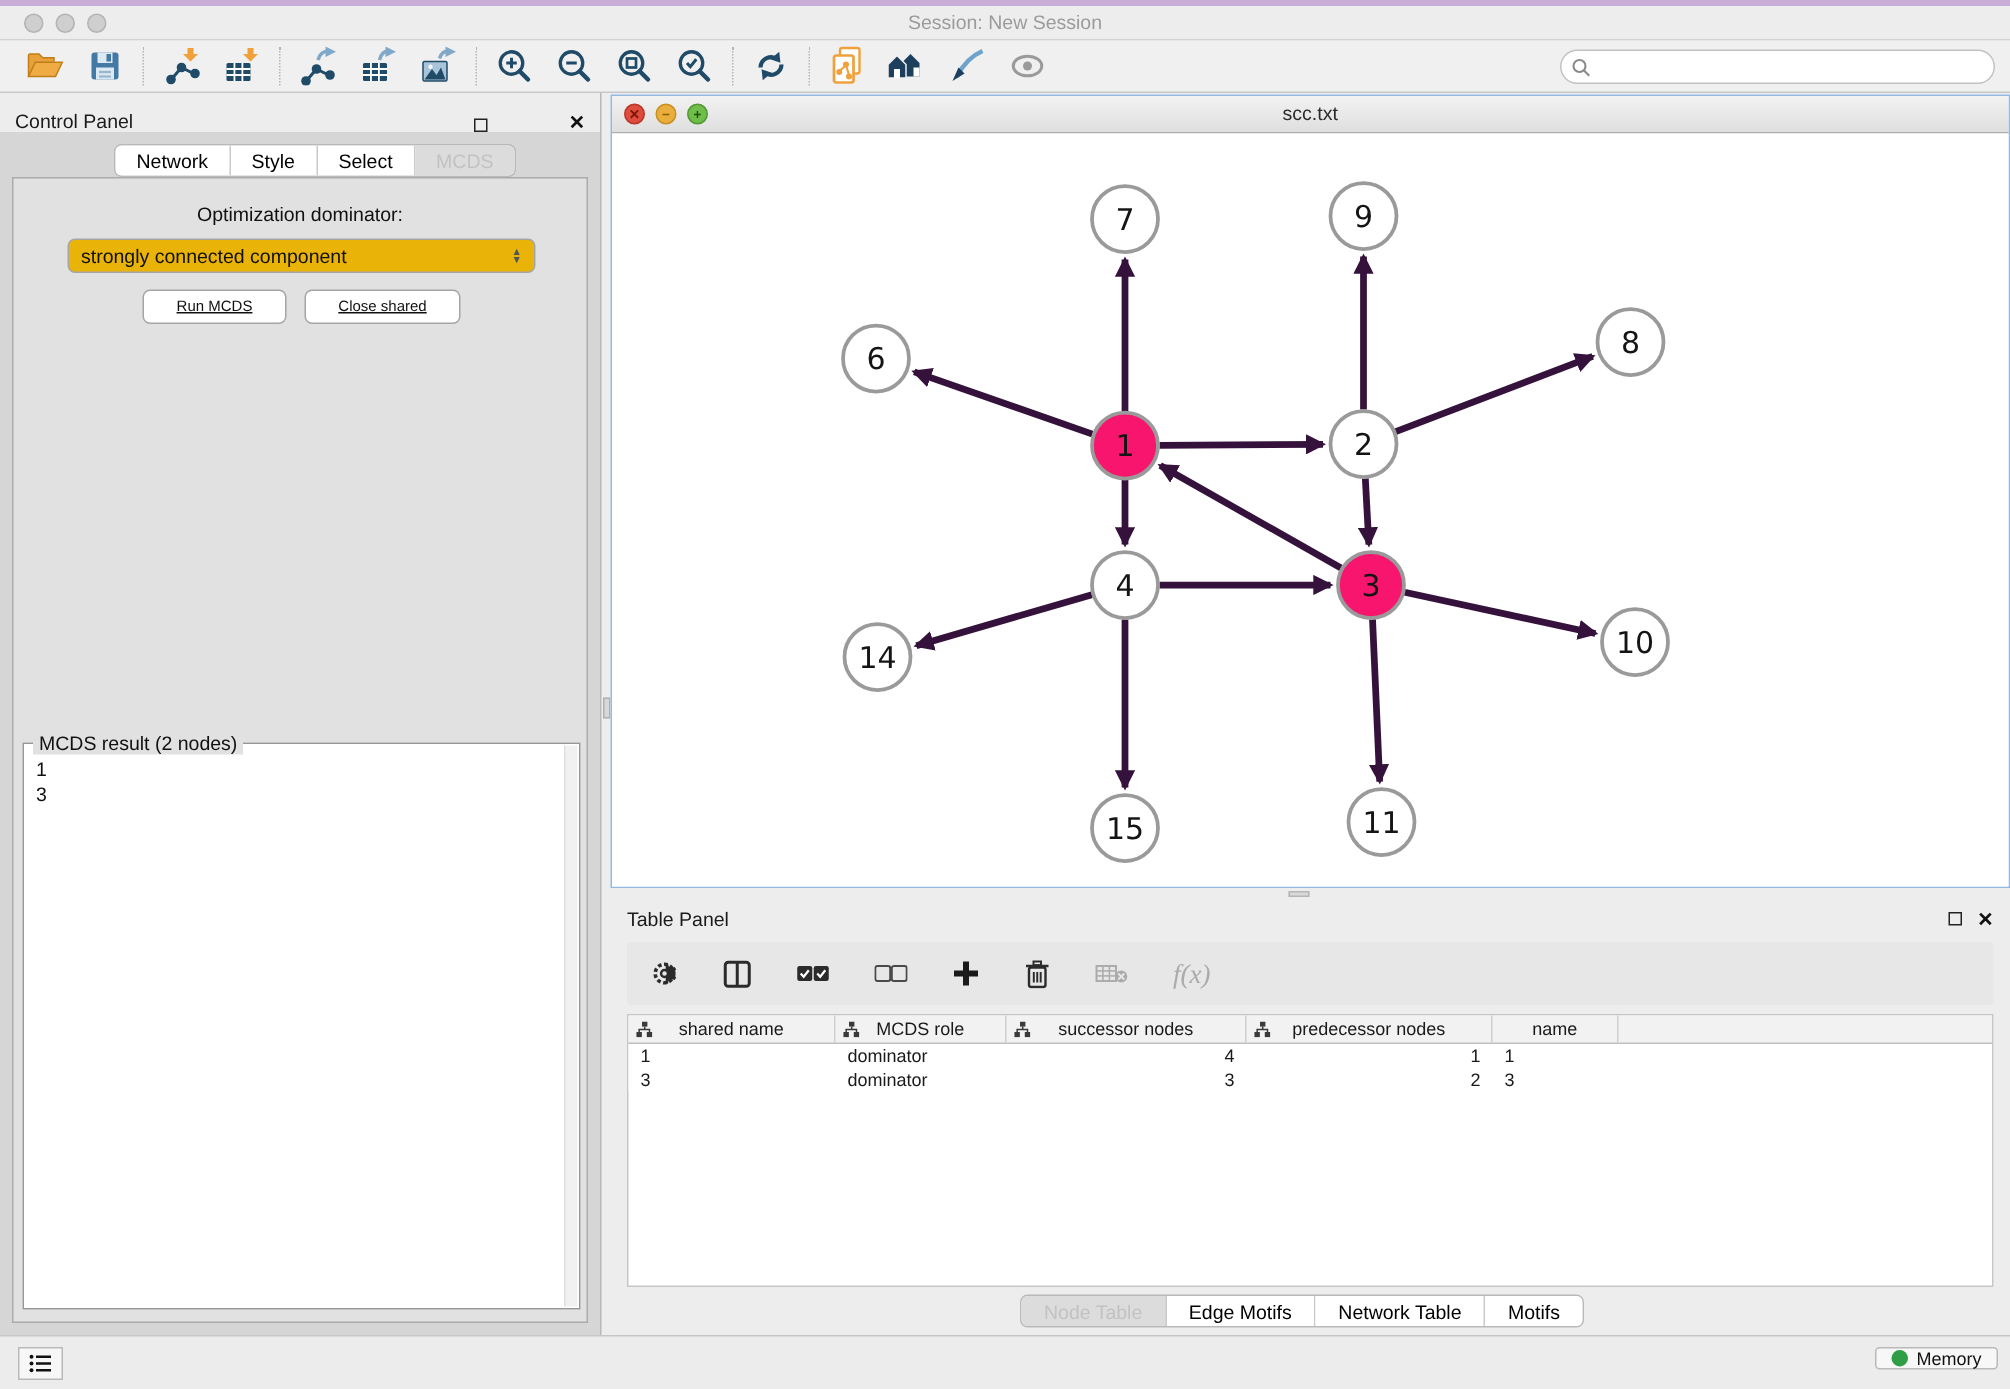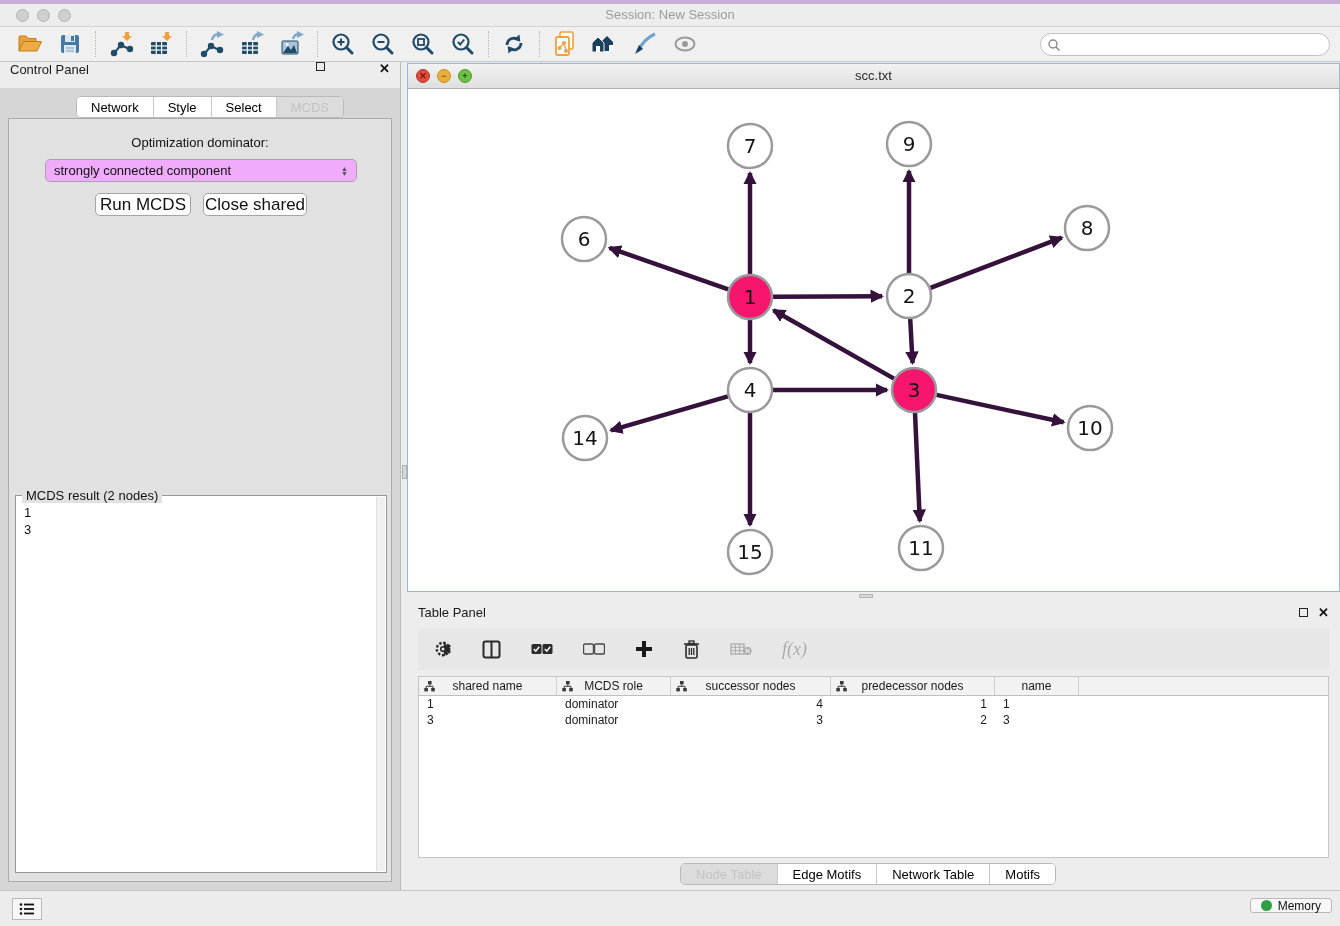--- a/index.html
+++ b/index.html
@@ -15,34 +15,34 @@
 
   
   #toolbar { left:0; top:27px; width:1340px; height:35px; background:#F0F0F0; border-bottom:1px solid #C8C8C8; display:flex; align-items:center; padding:0 10px; }
   .tb-btn { width:40px; height:30px; display:flex; align-items:center; justify-content:center; cursor:default; }
   .tb-sep { width:1px; height:26px; border-left:1px dotted #B5B5B5; margin:0 5px; }
   #search-box { position:absolute; right:10px; top:6px; width:290px; height:23px; background:#fff; border:1px solid #C2C2C2; border-radius:12px; display:flex; align-items:center; padding-left:6px; }
   #search-input { border:none; outline:none; flex:1; height:19px; font-size:12px; background:transparent; }
 
   
   #control-panel { left:0; top:62px; width:400px; height:828px; background:#D6D6D6; }
-  #cp-header { position:absolute; left:0; top:0; width:100%; height:26px; background:#EDEDED; display:flex; align-items:flex-start; padding:0 10px;gap:44px; }
+  #cp-header { position:absolute; left:0; top:0; width:100%; height:26px; background:#EDEDED; display:flex; align-items:flex-end; padding:0 10px;gap:44px; }
   .panel-title { font-size:13px; color:#1A1A1A; flex:1; }
   .float-icon { width:9px; height:9px; border:1.5px solid #222; margin-right:10px; display:inline-block; }
   .close-icon { font-size:13px; font-weight:bold; color:#111; line-height:1; }
   .seg-tabs { display:flex; border:1px solid #B9B9B9; border-radius:5px; overflow:hidden; background:#fff; height:22px; }
   .seg { display:flex; align-items:center; justify-content:center; font-size:13px; background:#fff; color:#000; border-right:1px solid #C9C9C9; padding:0 14px; }
   .seg:last-child { border-right:none; }
   .seg.inactive-selected { background:#DCDCDC; color:#C2C2C2; }
   #cp-tabs { position:absolute; left:76px; top:34px; }
   #cp-body { position:absolute; left:8px; top:56px; width:384px; height:764px; background:#E1E1E1; border:1px solid #ABABAB; }
   #opt-label { position:absolute; left:0; top:16px; width:100%; text-align:center; color:#111; }
-  #criterion-select { position:absolute; left:36px; top:40px; width:312px; height:23px; background:#f0abfc; border:1px solid #A5A5A5; border-radius:5px; display:flex; align-items:center; padding:0 8px; }
+  #criterion-select { position:absolute; left:36px; top:40px; width:312px; height:23px; background:#eab308; border:1px solid #A5A5A5; border-radius:5px; display:flex; align-items:center; padding:0 8px; }
   #criterion-select .stepper { margin-left:auto; display:flex; flex-direction:column; line-height:5px; font-size:7px; color:#555; }
-  .mac-btn { position:absolute; height:23px; background:#fff; border:1px solid #A5A5A5; border-radius:5px; font-size:17px; color:#111; display:flex; align-items:center; justify-content:center; }
+  .mac-btn { position:absolute; height:23px; background:#fff; border:1px solid #A5A5A5; border-radius:5px; font-size:10px; color:#111; display:flex; align-items:center; justify-content:center;text-decoration:underline; }
   #result-box { position:absolute; left:6px; top:376px; width:372px; height:378px; border:1px solid #979797; background:#fff; }
   #result-legend { position:absolute; left:6px; top:-8px; background:#E1E1E1; padding:0 4px; font-size:13px; color:#111; }
   #result-lines { position:absolute; left:0; top:4px; padding:4px 8px; line-height:17px; font-size:13px; color:#111; }
   #result-scroll { position:absolute; right:1px; top:1px; width:9px; height:calc(100% - 2px); background:#F1F1F1; border-left:1px solid #E0E0E0; }
 
   
   #v-splitter { left:400px; top:62px; width:7px; height:828px; background:#EDEDED; border-left:1px solid #B9B9B9; }
   #v-splitter .handle { position:absolute; left:1px; top:403px; width:5px; height:14px; background:#D8D8D8; border:1px solid #AFAFAF; }
   #h-splitter { left:407px; top:592px; width:933px; height:8px; background:#EDEDED; }
   #h-splitter .handle { position:absolute; left:452px; top:2px; width:14px; height:4px; background:#D8D8D8; border:1px solid #B5B5B5; }

